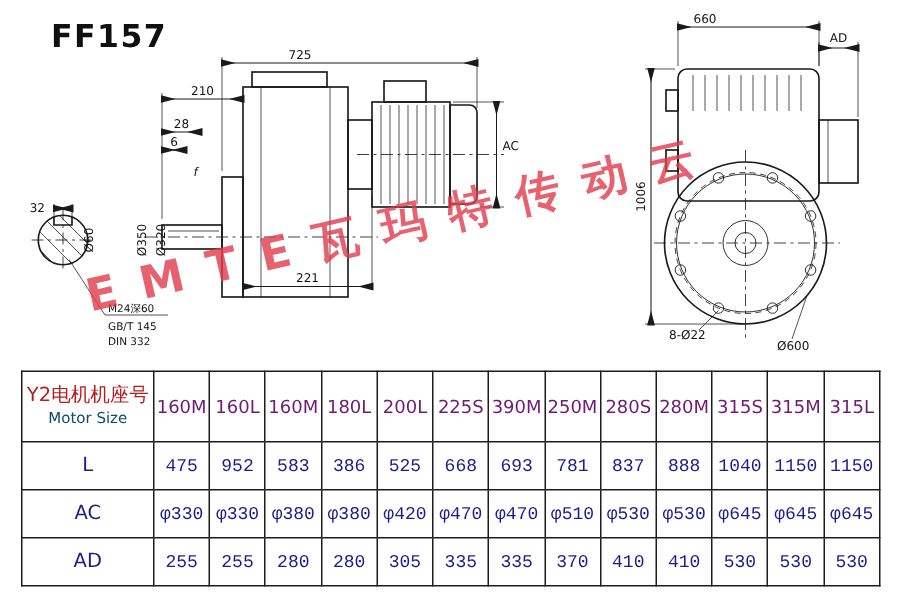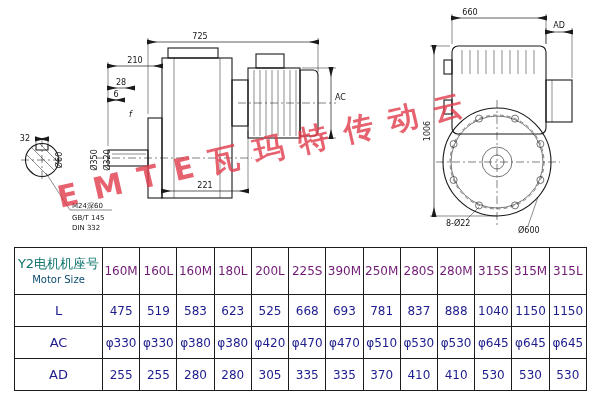--- a/index.html
+++ b/index.html
@@ -23,31 +23,32 @@
     pointer-events:none;z-index:2;}
 
   
   .spec-table{position:absolute;left:14px;top:247px;width:573px;height:143px;border-collapse:collapse;
     table-layout:fixed;z-index:3;background:transparent;}
   .spec-table th,.spec-table td{border:1px solid #1c1c1c;text-align:center;vertical-align:middle;padding:0;font-weight:normal;overflow:hidden;}
   .spec-table thead tr{height:47px;}
   .spec-table tbody tr{height:32px;}
   .c-first{width:88px;}
   .hdr-cell{text-align:left;padding-left:3px;}
-  .hdr-cn{color:#0f766e;font-size:13px;line-height:1.35;text-align:center;}
+  .hdr-cn{color:#b91c1c;font-size:13px;line-height:1.35;text-align:center;}
   .hdr-en{color:#0c4a6e;font-size:10px;line-height:1.35;}
   .col-h{font-size:12px;color:#701a75;}
   .row-h{font-size:13px;color:#1c1c8c;}
-  .val{font-size:12px;color:#1c1c8c;}
+  .val{font-size:12px;color:#1c1c8c;font-family:Liberation Mono, monospace;}
 </style>
 </head>
 <body>
 
 <div class="page">
 
+  <div class="title">FF157</div>
 
   <svg class="drawing-svg" width="600" height="245" viewBox="0 0 600 245">
     <defs>
       <marker id="arr" markerWidth="10" markerHeight="8" refX="9" refY="4" orient="auto-start-reverse" markerUnits="userSpaceOnUse">
         <path d="M0,4 L10,1.4 L10,6.6 Z" fill="#1a1a1a"></path>
       </marker>
       <clipPath id="shaftclip">
           <circle cx="42" cy="160" r="16.5"></circle>
         </clipPath>
     </defs>
@@ -218,23 +219,23 @@
         <th class="col-h">280M</th>
         <th class="col-h">315S</th>
         <th class="col-h">315M</th>
         <th class="col-h">315L</th>
       </tr>
     </thead>
     <tbody>
       <tr>
         <th class="row-h">L</th>
         <td class="val">475</td>
-        <td class="val">519</td>
+        <td class="val">952</td>
         <td class="val">583</td>
-        <td class="val">623</td>
+        <td class="val">386</td>
         <td class="val">525</td>
         <td class="val">668</td>
         <td class="val">693</td>
         <td class="val">781</td>
         <td class="val">837</td>
         <td class="val">888</td>
         <td class="val">1040</td>
         <td class="val">1150</td>
         <td class="val">1150</td>
       </tr>

